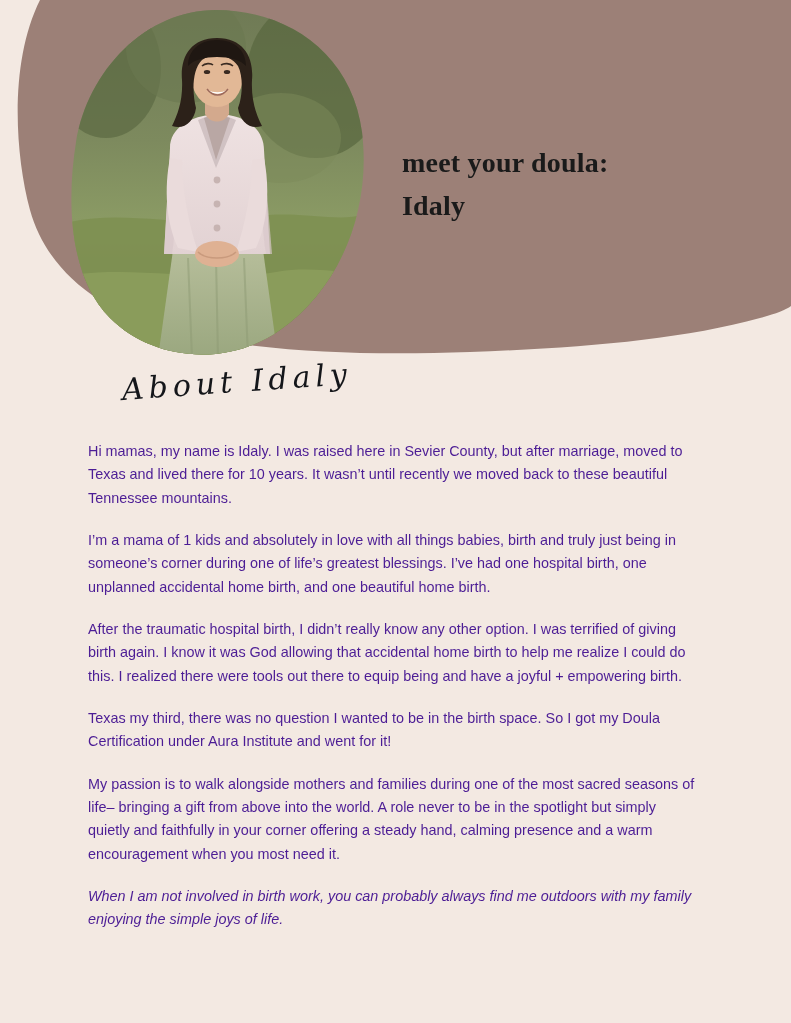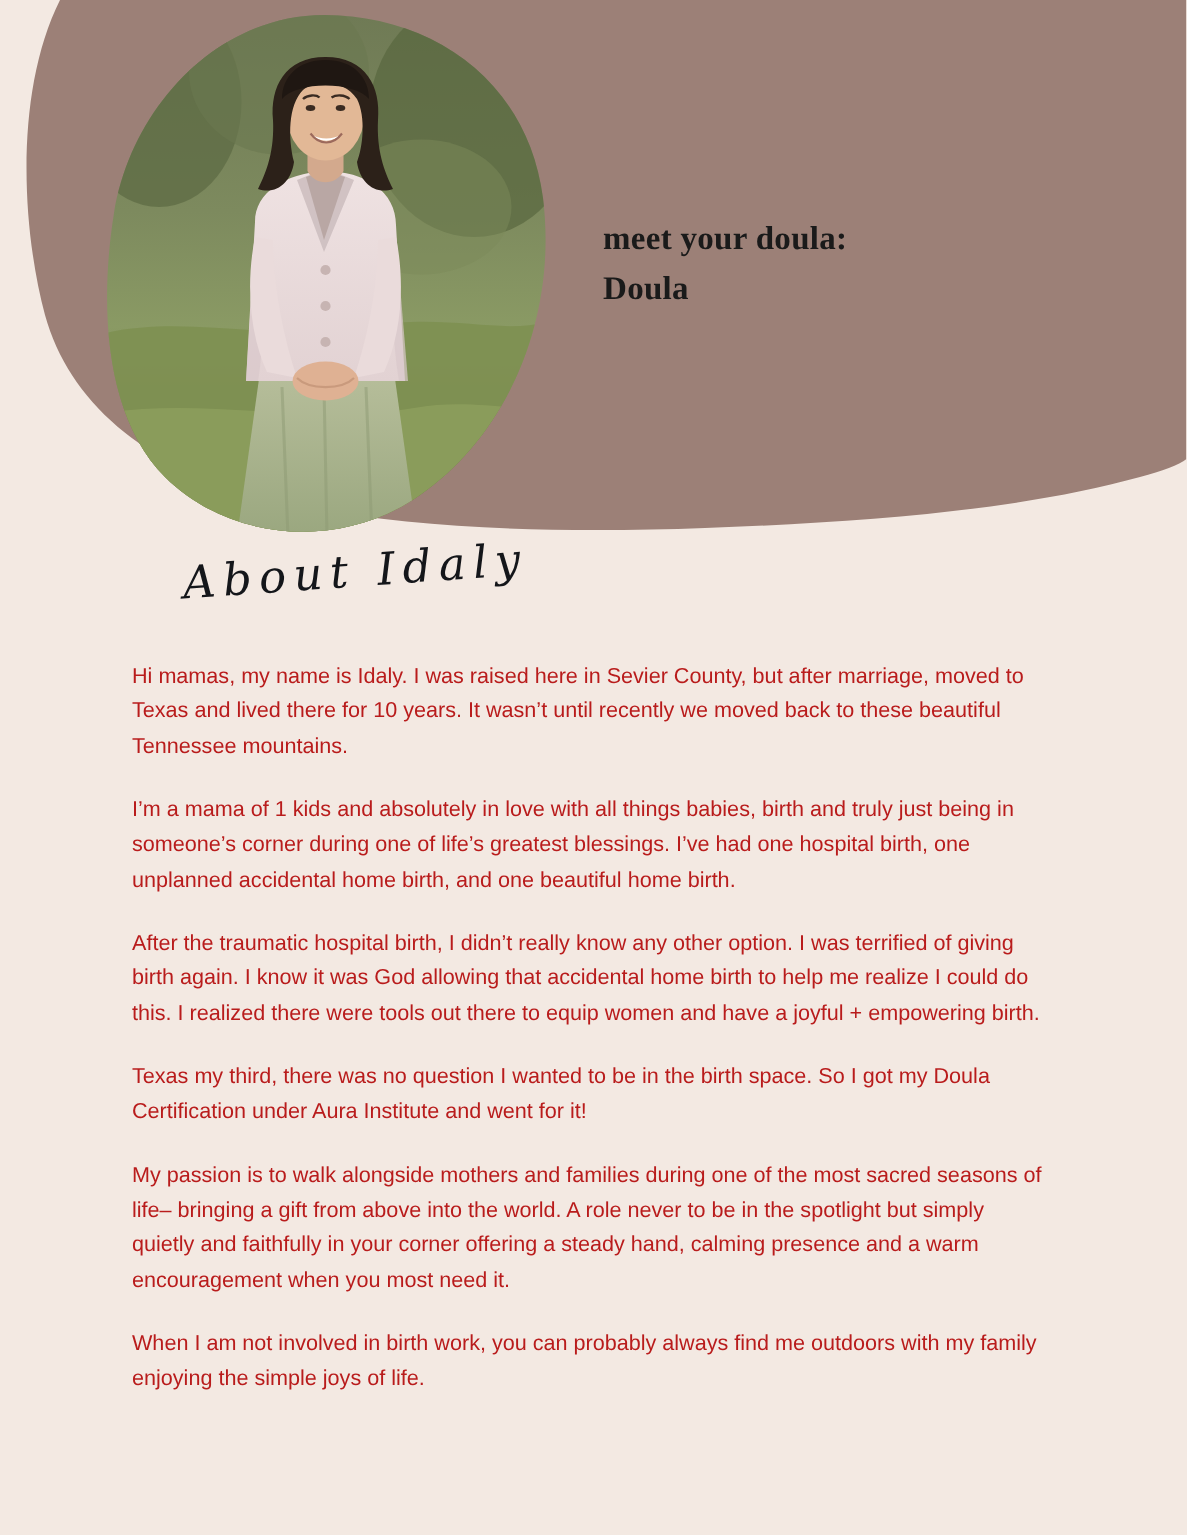--- a/index.html
+++ b/index.html
@@ -44,21 +44,21 @@
   .photo svg { display: block; }
 
   
   .heading {
     position: absolute;
     left: 402px;
     top: 142px;
     width: 330px;
     font-family: "Liberation Serif", serif;
     font-weight: bold;
-    font-size: 22px;
+    font-size: 28px;
     line-height: 1.52;
     color: #1a1a1a;
     letter-spacing: 0.2px;
   }
 
   
   .script {
     position: absolute;
     left: 122px;
     top: 372px;
@@ -73,26 +73,26 @@
   }
 
   
   .body-copy {
     position: absolute;
     left: 88px;
     top: 440px;
     width: 612px;
     font-size: 14.4px;
     line-height: 1.62;
-    color: #b91c1c;
+    color: #4c1d95;
   }
   .body-copy p {
     margin: 0 0 19px 0;
   }
-  .body-copy p:last-child { margin-bottom: 16px; }
+  .body-copy p:last-child { margin-bottom: 16px; font-style: italic; }
 </style>
 </head>
 <body>
 
 <div class="page">
 
   <div class="blob-wrap">
     <svg width="791" height="400" viewBox="0 0 791 400" xmlns="http://www.w3.org/2000/svg" aria-hidden="true">
       <path d="M 40 0
                C 10 60, 14 150, 30 210
@@ -193,27 +193,27 @@
         <path d="M 104 150 C 98 180, 100 214, 112 240 L 132 244 C 122 214, 116 180, 116 152 Z" fill="#eadbdb"></path>
         <path d="M 198 150 C 204 180, 202 214, 190 240 L 170 244 C 180 214, 186 180, 186 152 Z" fill="#eadbdb"></path>
         <ellipse cx="151" cy="246" rx="22" ry="13" fill="#dfb193"></ellipse>
         <path d="M 132 244 C 140 252, 162 252, 170 244" stroke="#c99a7d" stroke-width="1.5" fill="none"></path>
       </g>
     </svg>
   </div>
 
   <div class="heading">
     <div>meet your doula:</div>
-    <div>Doula</div>
+    <div>Idaly</div>
   </div>
 
   <div class="script">About Idaly</div>
 
   <div class="body-copy">
     <p>Hi mamas, my name is Idaly. I was raised here in Sevier County, but after marriage, moved to Texas and lived there for 10 years. It wasn’t until recently we moved back to these beautiful Tennessee mountains.</p>
     <p>I’m a mama of 1 kids and absolutely in love with all things babies, birth and truly just being in someone’s corner during one of life’s greatest blessings.  I’ve had one hospital birth, one unplanned accidental home birth, and one beautiful home birth.</p>
-    <p>After the traumatic hospital birth, I didn’t really know any other option. I was terrified of giving birth again. I know it was God allowing that accidental home birth to help me realize I could do this. I realized there were tools out there to equip women and have a joyful + empowering birth.</p>
+    <p>After the traumatic hospital birth, I didn’t really know any other option. I was terrified of giving birth again. I know it was God allowing that accidental home birth to help me realize I could do this. I realized there were tools out there to equip being and have a joyful + empowering birth.</p>
     <p>Texas my third, there was no question I wanted to be in the birth space. So I got my Doula Certification under Aura Institute and went for it!</p>
     <p>My passion is to walk alongside mothers and families during one of the most sacred seasons of life– bringing a gift from above into the world. A role never to be in the spotlight but simply quietly and faithfully in your corner offering a steady hand, calming presence and a warm encouragement when you most need it.</p>
     <p>When I am not involved in birth work, you can probably always find me outdoors with my family enjoying the simple joys of life.</p>
   </div>
 
 </div>
 
 </body></html>

